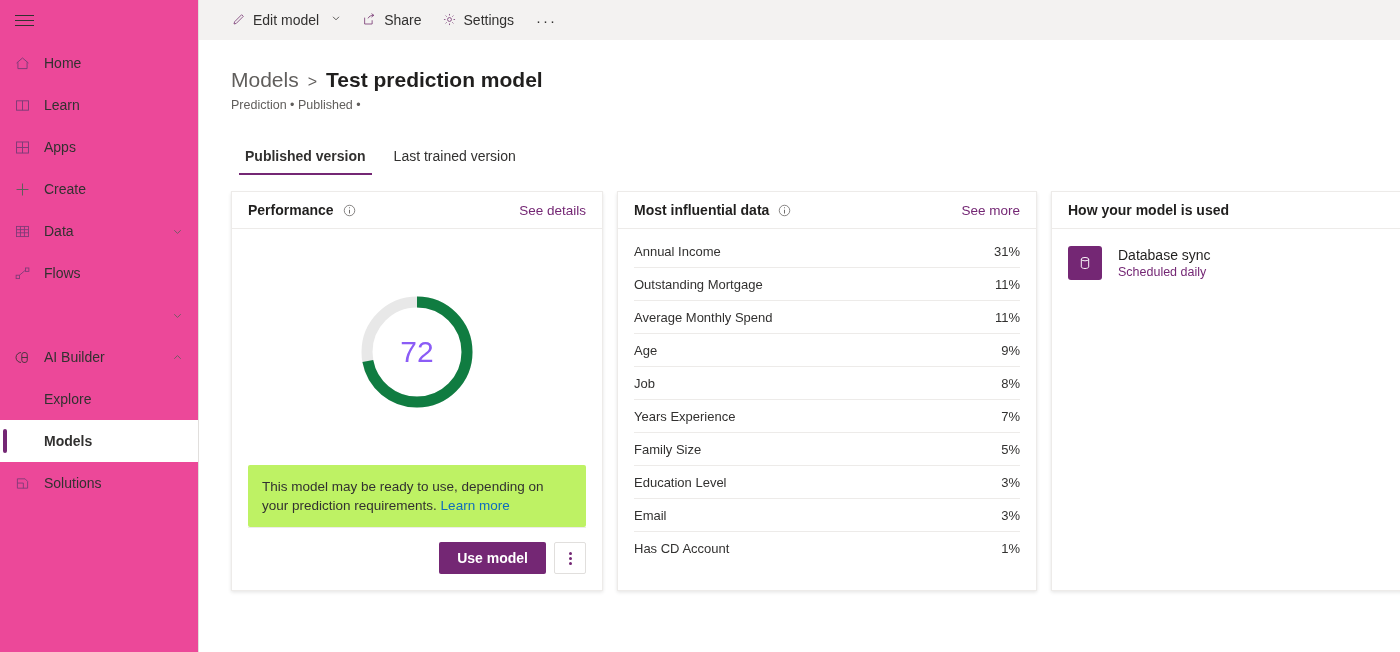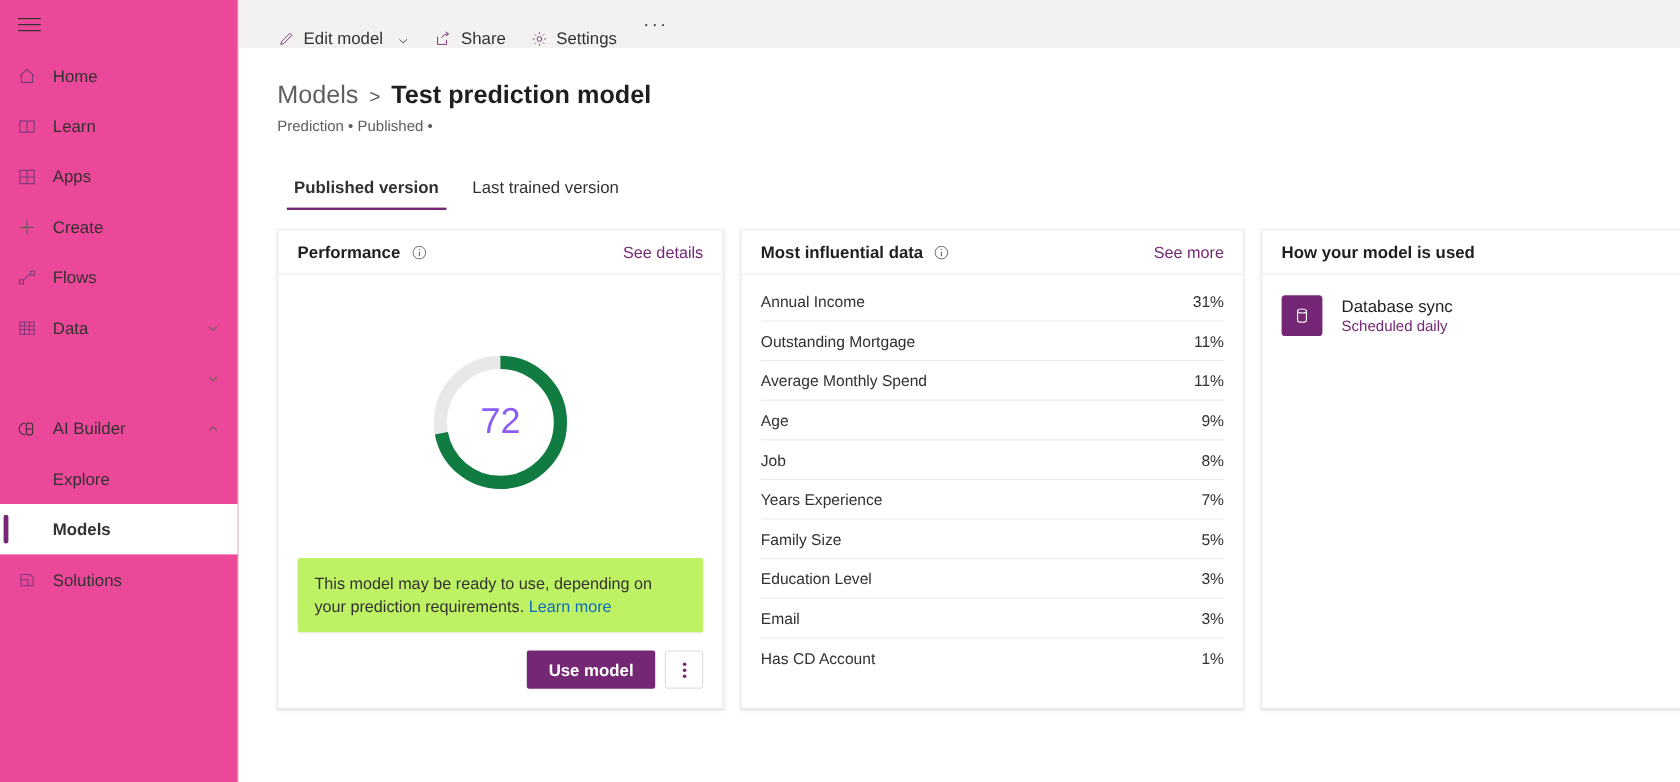--- a/index.html
+++ b/index.html
@@ -57,22 +57,22 @@
 
   
   .main { flex: 1; height: 652px; position: relative; background: #ffffff; }
 
   .toolbar {
     height: 40px; background: #f3f2f1;
     display: flex; align-items: center;
     padding-left: 22px; gap: 0px;
   }
   .tb-btn {
-    height: 40px; display: flex; align-items: flex-end;
-    padding: 0 10px; cursor: pointer; font-size: 14px; color: #323130;
+    height: 40px; display: flex; align-items: flex-start;
+    padding: 12px 10px; cursor: pointer; font-size: 14px; color: #323130;
     gap: 7px;
   }
   .tb-btn .ico { display: flex; align-items: center; color: #7a3b76; }
   .tb-btn .caret { display: flex; align-items: center; color: #323130; margin-left: 4px; }
   .tb-ellipsis {
     height: 40px; display: flex; align-items: center; justify-content: center;
     padding: 0 12px; cursor: pointer; color: #323130; font-size: 15px; letter-spacing: 2px;
   }
 
   .content { padding: 28px 0 0 32px; }
@@ -226,41 +226,41 @@
           <svg width="17" height="17" viewBox="0 0 20 20" fill="none" stroke="#605e5c" stroke-width="1.2">
             <path d="M10 3v14M3 10h14"></path>
           </svg>
         </span>
         <span class="lbl">Create</span>
       </div>
 
       <div class="nav-item">
         <span class="ico">
           <svg width="17" height="17" viewBox="0 0 20 20" fill="none" stroke="#7a3b76" stroke-width="1">
-            <rect x="2.5" y="12" width="4" height="4"></rect>
-              <rect x="13.5" y="3.5" width="4" height="4"></rect>
-            <path d="M6.5 12L13.5 6"></path>
-          </svg>
-        </span>
-        <span class="lbl">Flows</span>
-      </div>
-
-      <div class="nav-item">
-        <span class="ico">
-          <svg width="17" height="17" viewBox="0 0 20 20" fill="none" stroke="#7a3b76" stroke-width="1">
             <rect x="3" y="4" width="14" height="12"></rect>
             <path d="M3 7.8h14M3 11.5h14M7.6 4v12M12.3 4v12"></path>
           </svg>
         </span>
         <span class="lbl">Data</span>
         <span class="chev">
           <svg width="13" height="13" viewBox="0 0 20 20" fill="none" stroke="#605e5c" stroke-width="1.3">
               <path d="M5 8l5 5 5-5"></path>
             </svg>
         </span>
+      </div>
+
+      <div class="nav-item">
+        <span class="ico">
+          <svg width="17" height="17" viewBox="0 0 20 20" fill="none" stroke="#7a3b76" stroke-width="1">
+            <rect x="2.5" y="12" width="4" height="4"></rect>
+              <rect x="13.5" y="3.5" width="4" height="4"></rect>
+            <path d="M6.5 12L13.5 6"></path>
+          </svg>
+        </span>
+        <span class="lbl">Flows</span>
       </div>
 
       <div class="nav-spacer">
         <span class="chev">
           <svg width="13" height="13" viewBox="0 0 20 20" fill="none" stroke="#605e5c" stroke-width="1.3">
               <path d="M5 8l5 5 5-5"></path>
             </svg>
         </span>
       </div>
 

